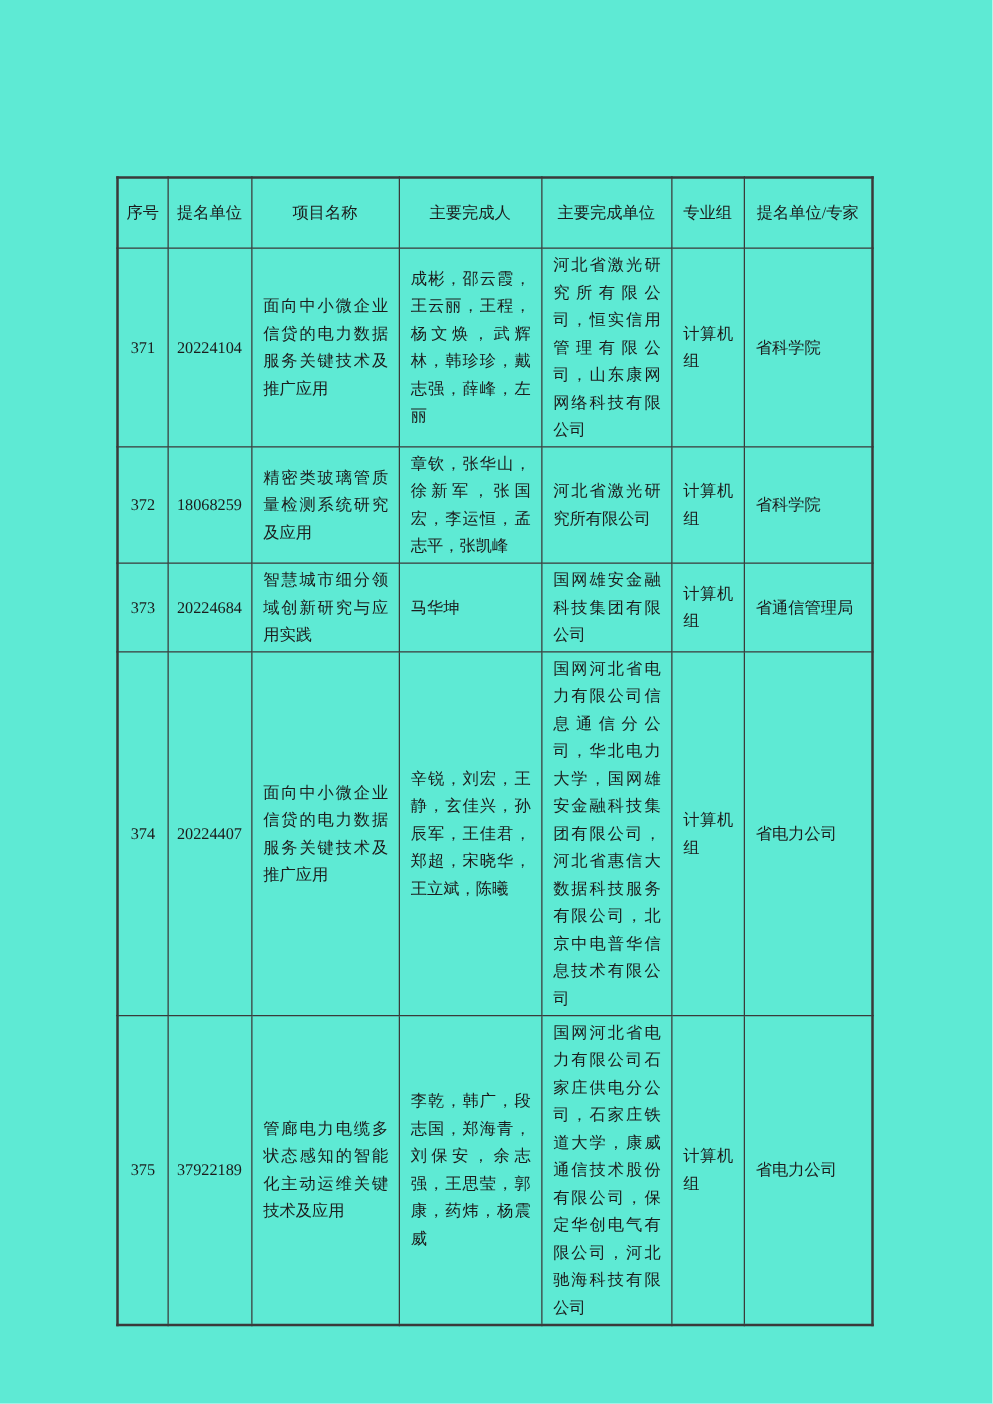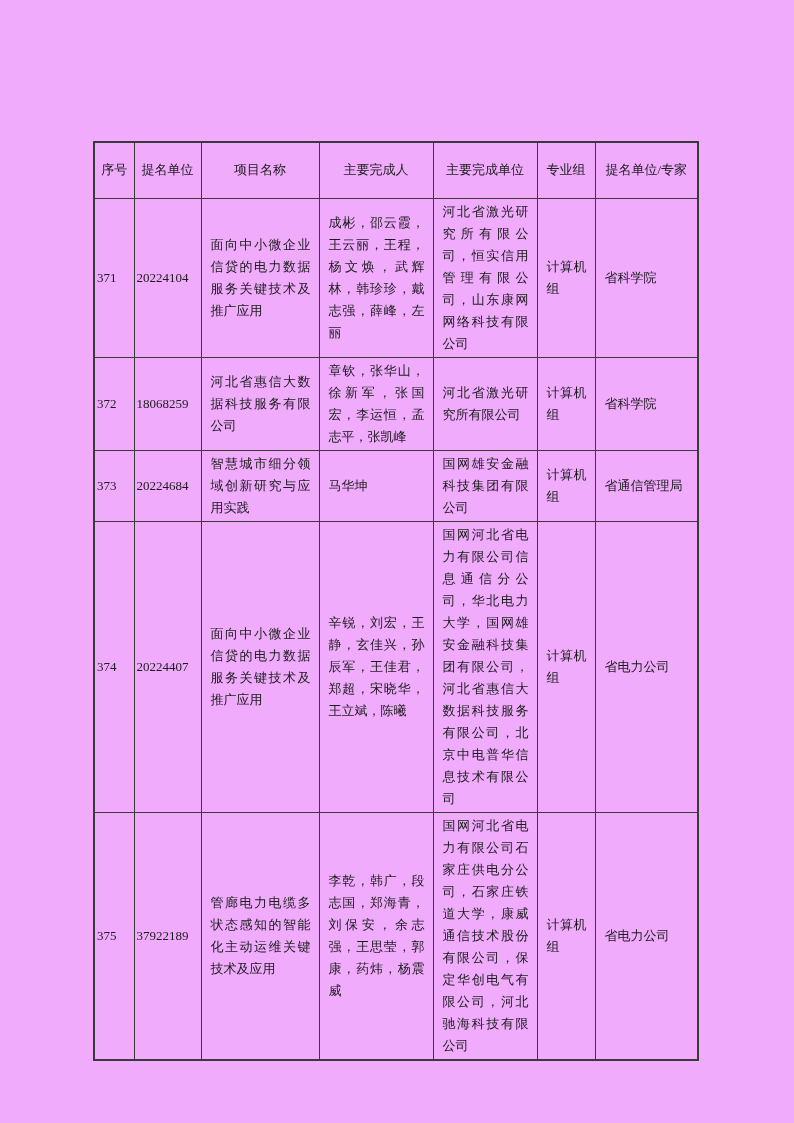--- a/index.html
+++ b/index.html
@@ -4,21 +4,21 @@
 <style>
   html, body {
     margin: 0;
     padding: 0;
     background: #ffffff;
   }
   .page {
     position: relative;
     width: 794px;
     height: 1123px;
-    background: #f0abfc;
+    background: #5eead4;
     overflow: hidden;
     font-family: "Liberation Serif", "DejaVu Serif", serif;
     color: #1c1c1c;
   }
   table.award-table {
     position: absolute;
     left: 93px;
     top: 141px;
     width: 604px;
     border-collapse: collapse;
@@ -33,20 +33,21 @@
     font-weight: normal;
     overflow: hidden;
     word-break: break-all;
   }
   th.hd {
     text-align: center;
     padding: 2px 2px;
     font-size: 13px;
   }
   td.center {
+    text-align: center;
     padding: 2px 2px;
   }
   td.text {
     text-align: justify;
     padding: 2px 8px 2px 9px;
   }
   col.c-no     { width: 40px; }
   col.c-code   { width: 67px; }
   col.c-name   { width: 118px; }
   col.c-people { width: 114px; }
@@ -83,21 +84,21 @@
         <td class="center">20224104</td>
         <td class="text">面向中小微企业信贷的电力数据服务关键技术及推广应用</td>
         <td class="text">成彬，邵云霞，王云丽，王程，杨文焕，武辉林，韩珍珍，戴志强，薛峰，左丽</td>
         <td class="text">河北省激光研究所有限公司，恒实信用管理有限公司，山东康网网络科技有限公司</td>
         <td class="text">计算机组</td>
         <td class="text">省科学院</td>
       </tr>
       <tr style="height:80px;">
         <td class="center">372</td>
         <td class="center">18068259</td>
-        <td class="text">河北省惠信大数据科技服务有限公司</td>
+        <td class="text">精密类玻璃管质量检测系统研究及应用</td>
         <td class="text">章钦，张华山，徐新军，张国宏，李运恒，孟志平，张凯峰</td>
         <td class="text">河北省激光研究所有限公司</td>
         <td class="text">计算机组</td>
         <td class="text">省科学院</td>
       </tr>
       <tr style="height:66px;">
         <td class="center">373</td>
         <td class="center">20224684</td>
         <td class="text">智慧城市细分领域创新研究与应用实践</td>
         <td class="text">马华坤</td>

